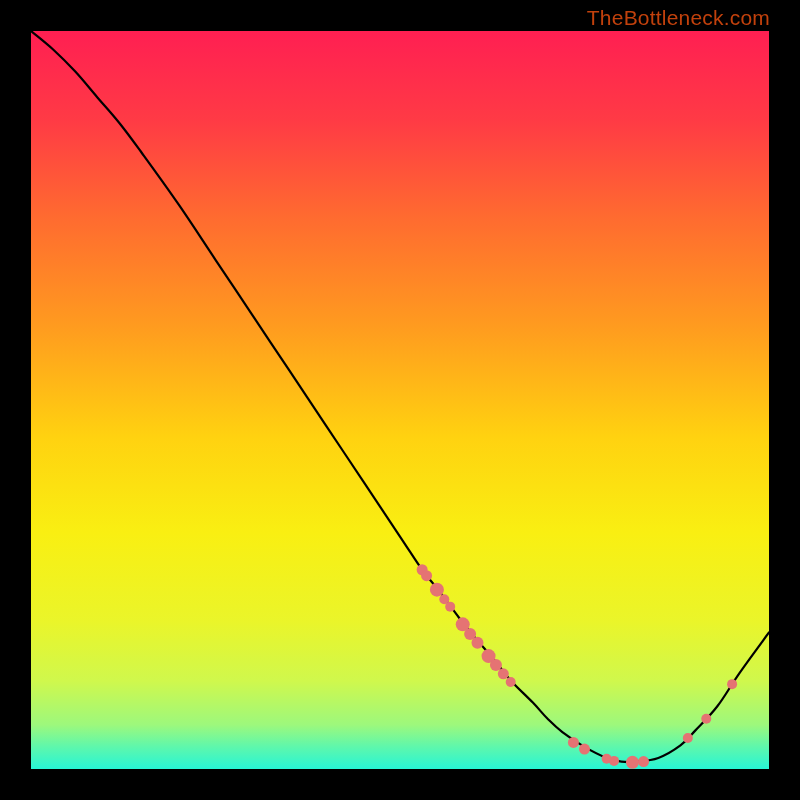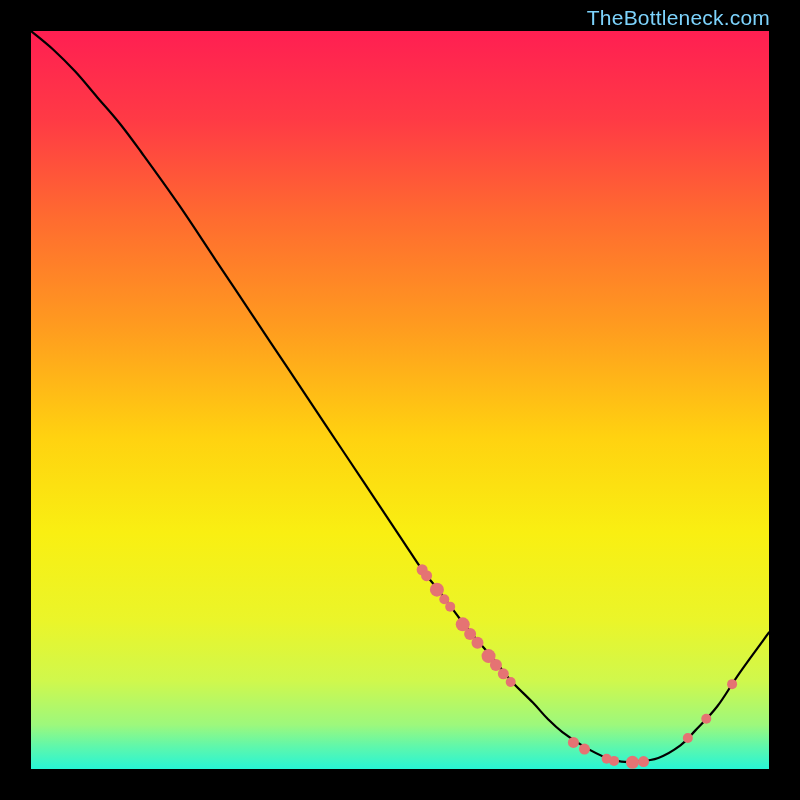--- a/index.html
+++ b/index.html
@@ -22,21 +22,21 @@
     width: 738px;
     height: 738px;
   }
   .watermark {
     position: absolute;
     top: 6px;
     right: 30px;
     font-family: Arial, Helvetica, sans-serif;
     font-size: 21px;
     font-weight: 500;
-    color: #7dd3fc;
+    color: #c2410c;
     letter-spacing: 0.2px;
   }
   svg {
     display: block;
   }
 </style>
 </head>
 <body>
 
 <div class="container">

